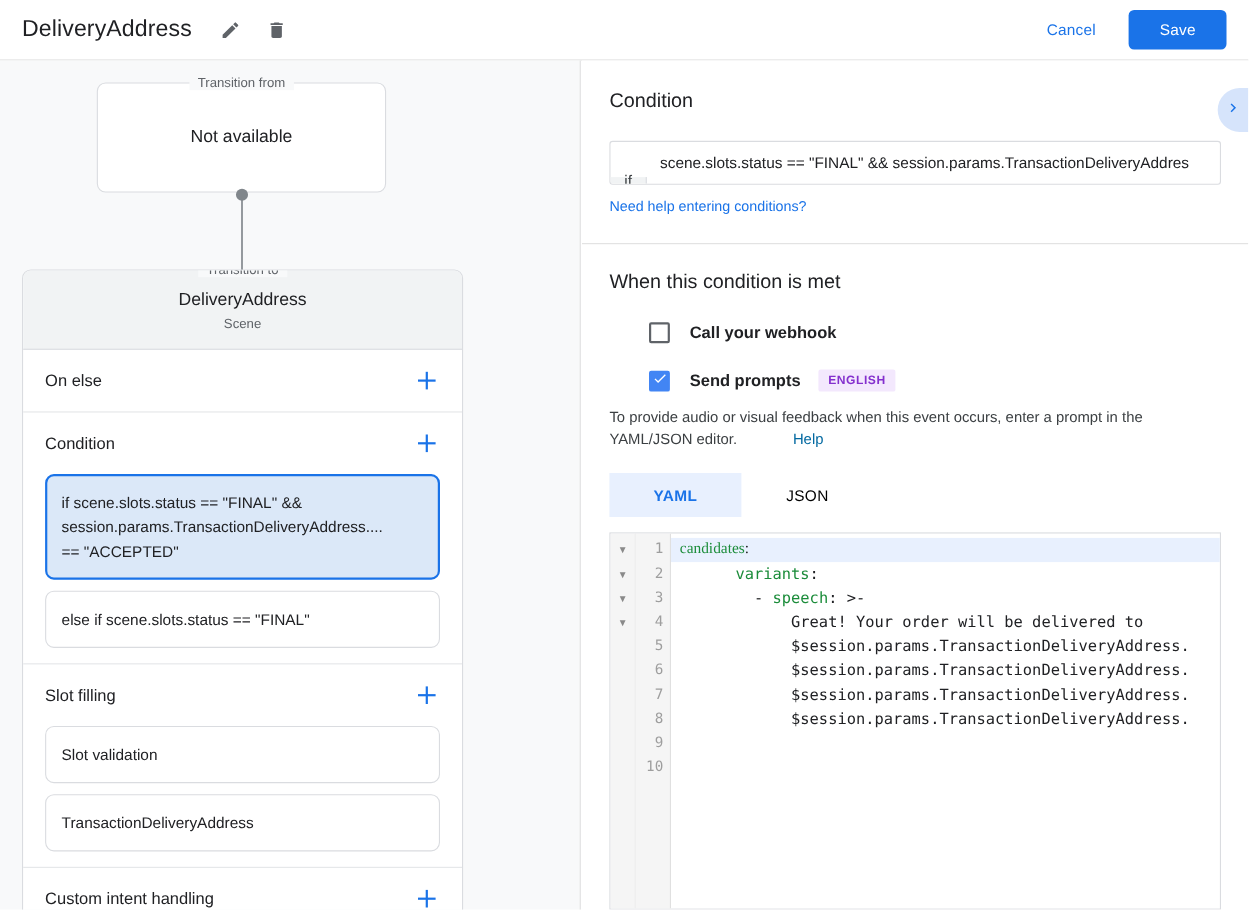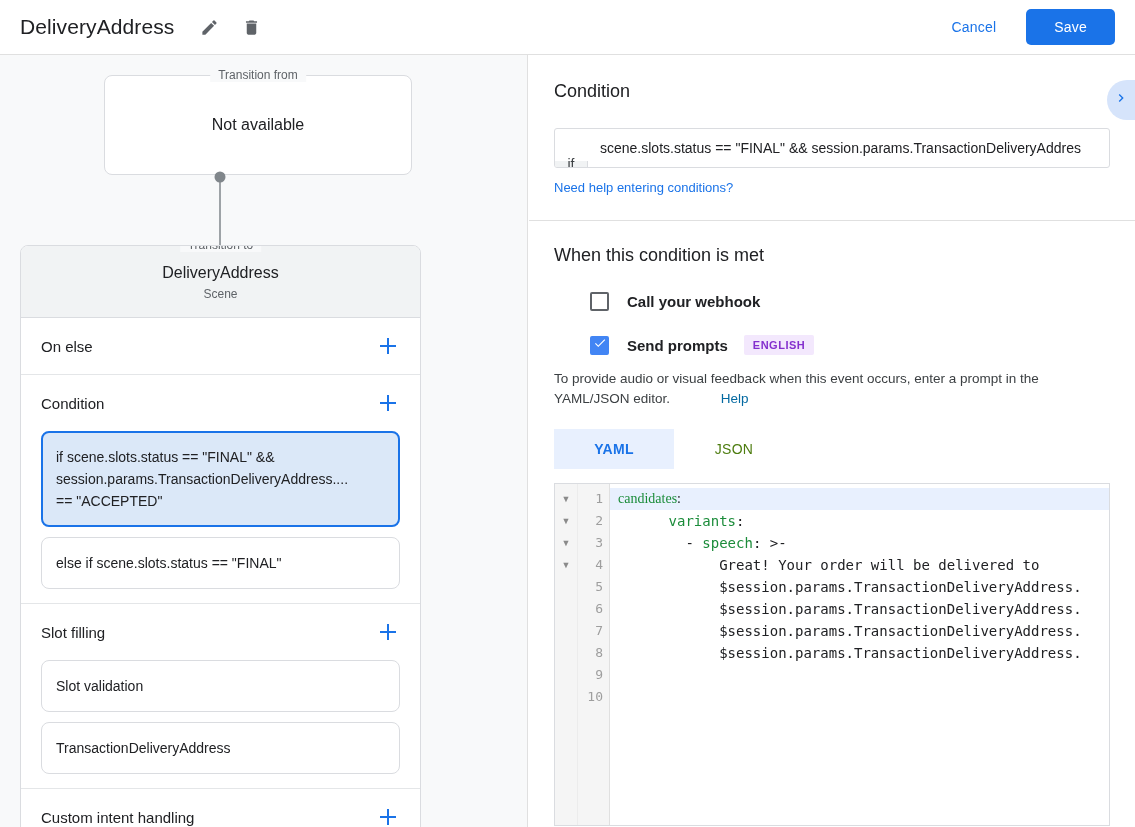--- a/index.html
+++ b/index.html
@@ -53,21 +53,21 @@
     position: absolute; left: 529px; top: 0; width: 606px; height: 772px;
     background: #ffffff; overflow: hidden;
   }
 
   
   .fieldset-box {
     position: relative; border: 1px solid #dadce0; border-radius: 8px;
     background: #ffffff;
   }
   .transition-from {
-    position: absolute; left: 104px; top: 20px; width: 308px; height: 100px;
+    position: absolute; left: 88px; top: 20px; width: 263px; height: 100px;
   }
   .tf-label { position: absolute; top: -8px; left: 50%; transform: translateX(-50%);
     background: #f8f9fa; padding: 0 8px; font-size: 12px; color: #5f6368; }
   .tf-body {
     position: absolute; left: 0; top: 0; width: 100%; height: 100%;
     display: flex; align-items: center; justify-content: center;
     font-size: 16px; color: #202124;
   }
   .connector { position: absolute; left: 214px; top: 116px; width: 12px; height: 118px; }
 
@@ -165,21 +165,21 @@
   .helper-text {
     margin-top: 14px; font-size: 13.5px; color: #3c4043; line-height: 20px;
     max-width: 565px;
   }
   .helper-text a { color: #0369a1; text-decoration: none; cursor: pointer; padding-left: 47px; }
 
   
   .tabs { display: flex; margin-top: 20px; }
   .tab {
     min-width: 120px; text-align: center; padding: 12px 24px;
-    font-size: 14px; font-weight: 500; color: #4d7c0f; cursor: pointer;
+    font-size: 14px; font-weight: 500; color: #000000; cursor: pointer;
     letter-spacing: .3px;
   }
   .tab.active { background: #e8f0fe; color: #1a73e8; font-weight: bold; }
 
   .editor {
     margin-top: 14px; border: 1px solid #dadce0;
     display: flex; height: 343px; background: #ffffff; overflow: hidden;
   }
   .fold-col {
     width: 23px; background: #f5f5f5; border-right: 1px solid #ececec;

